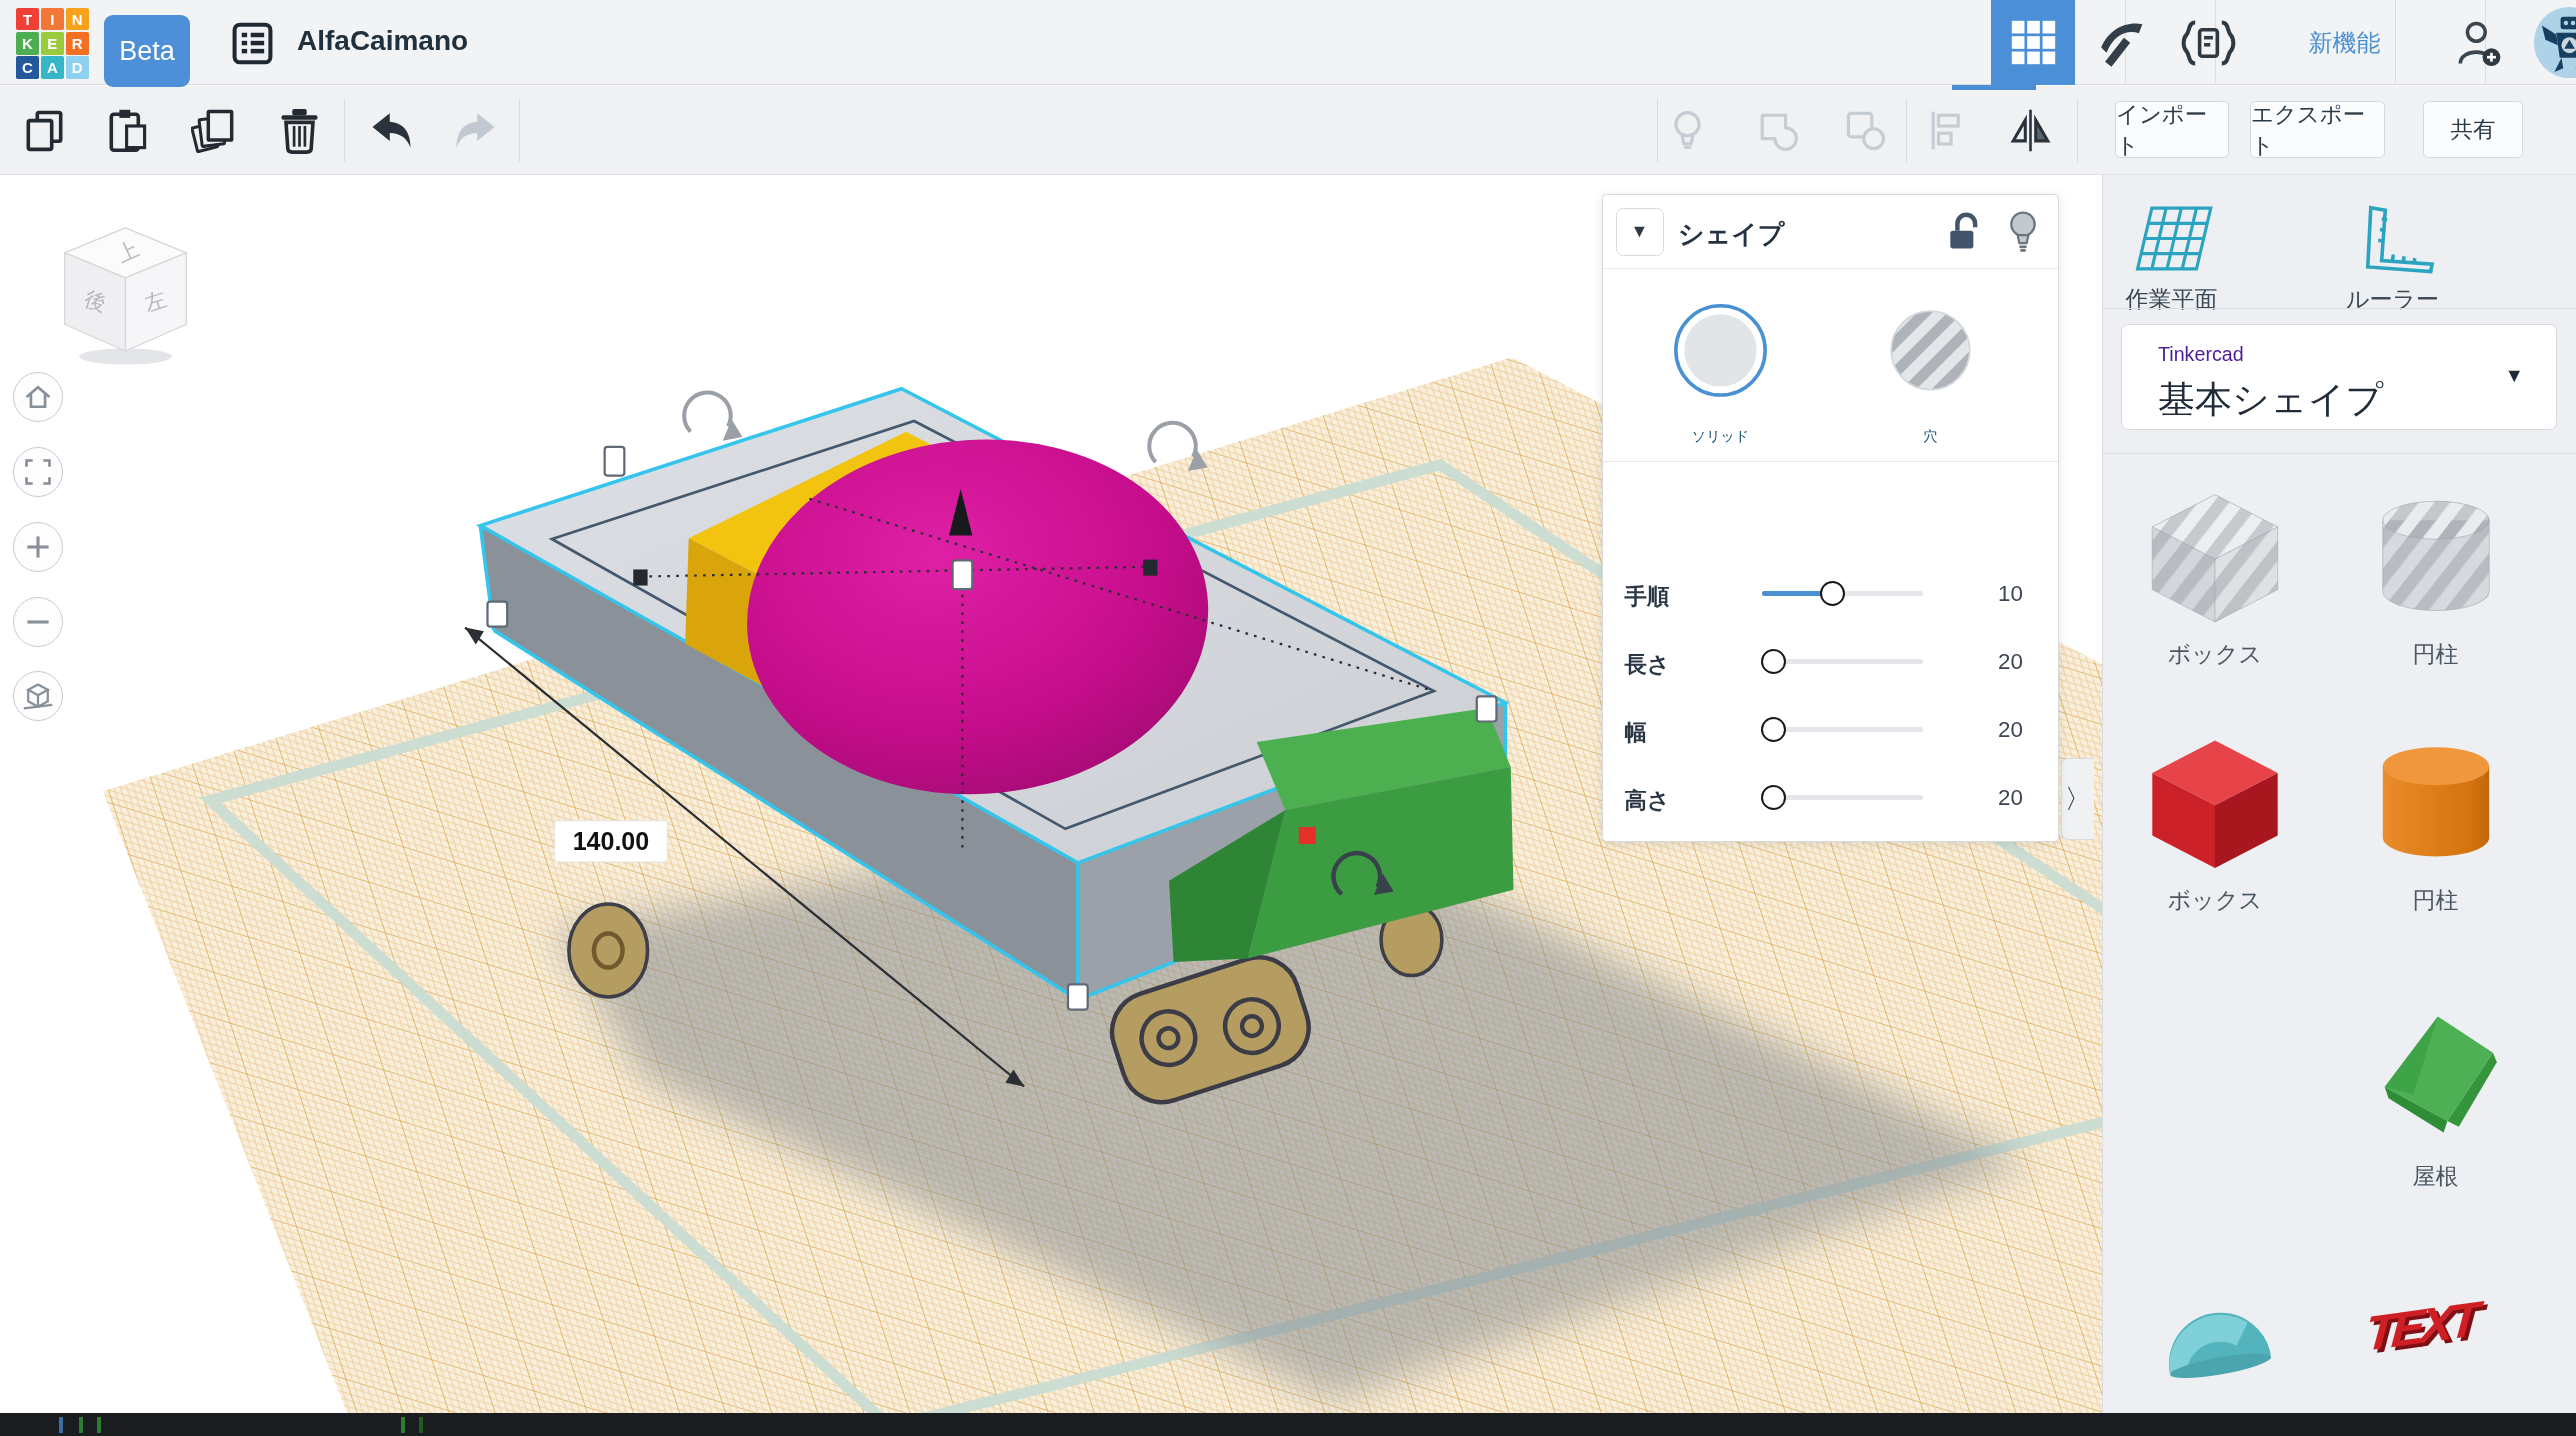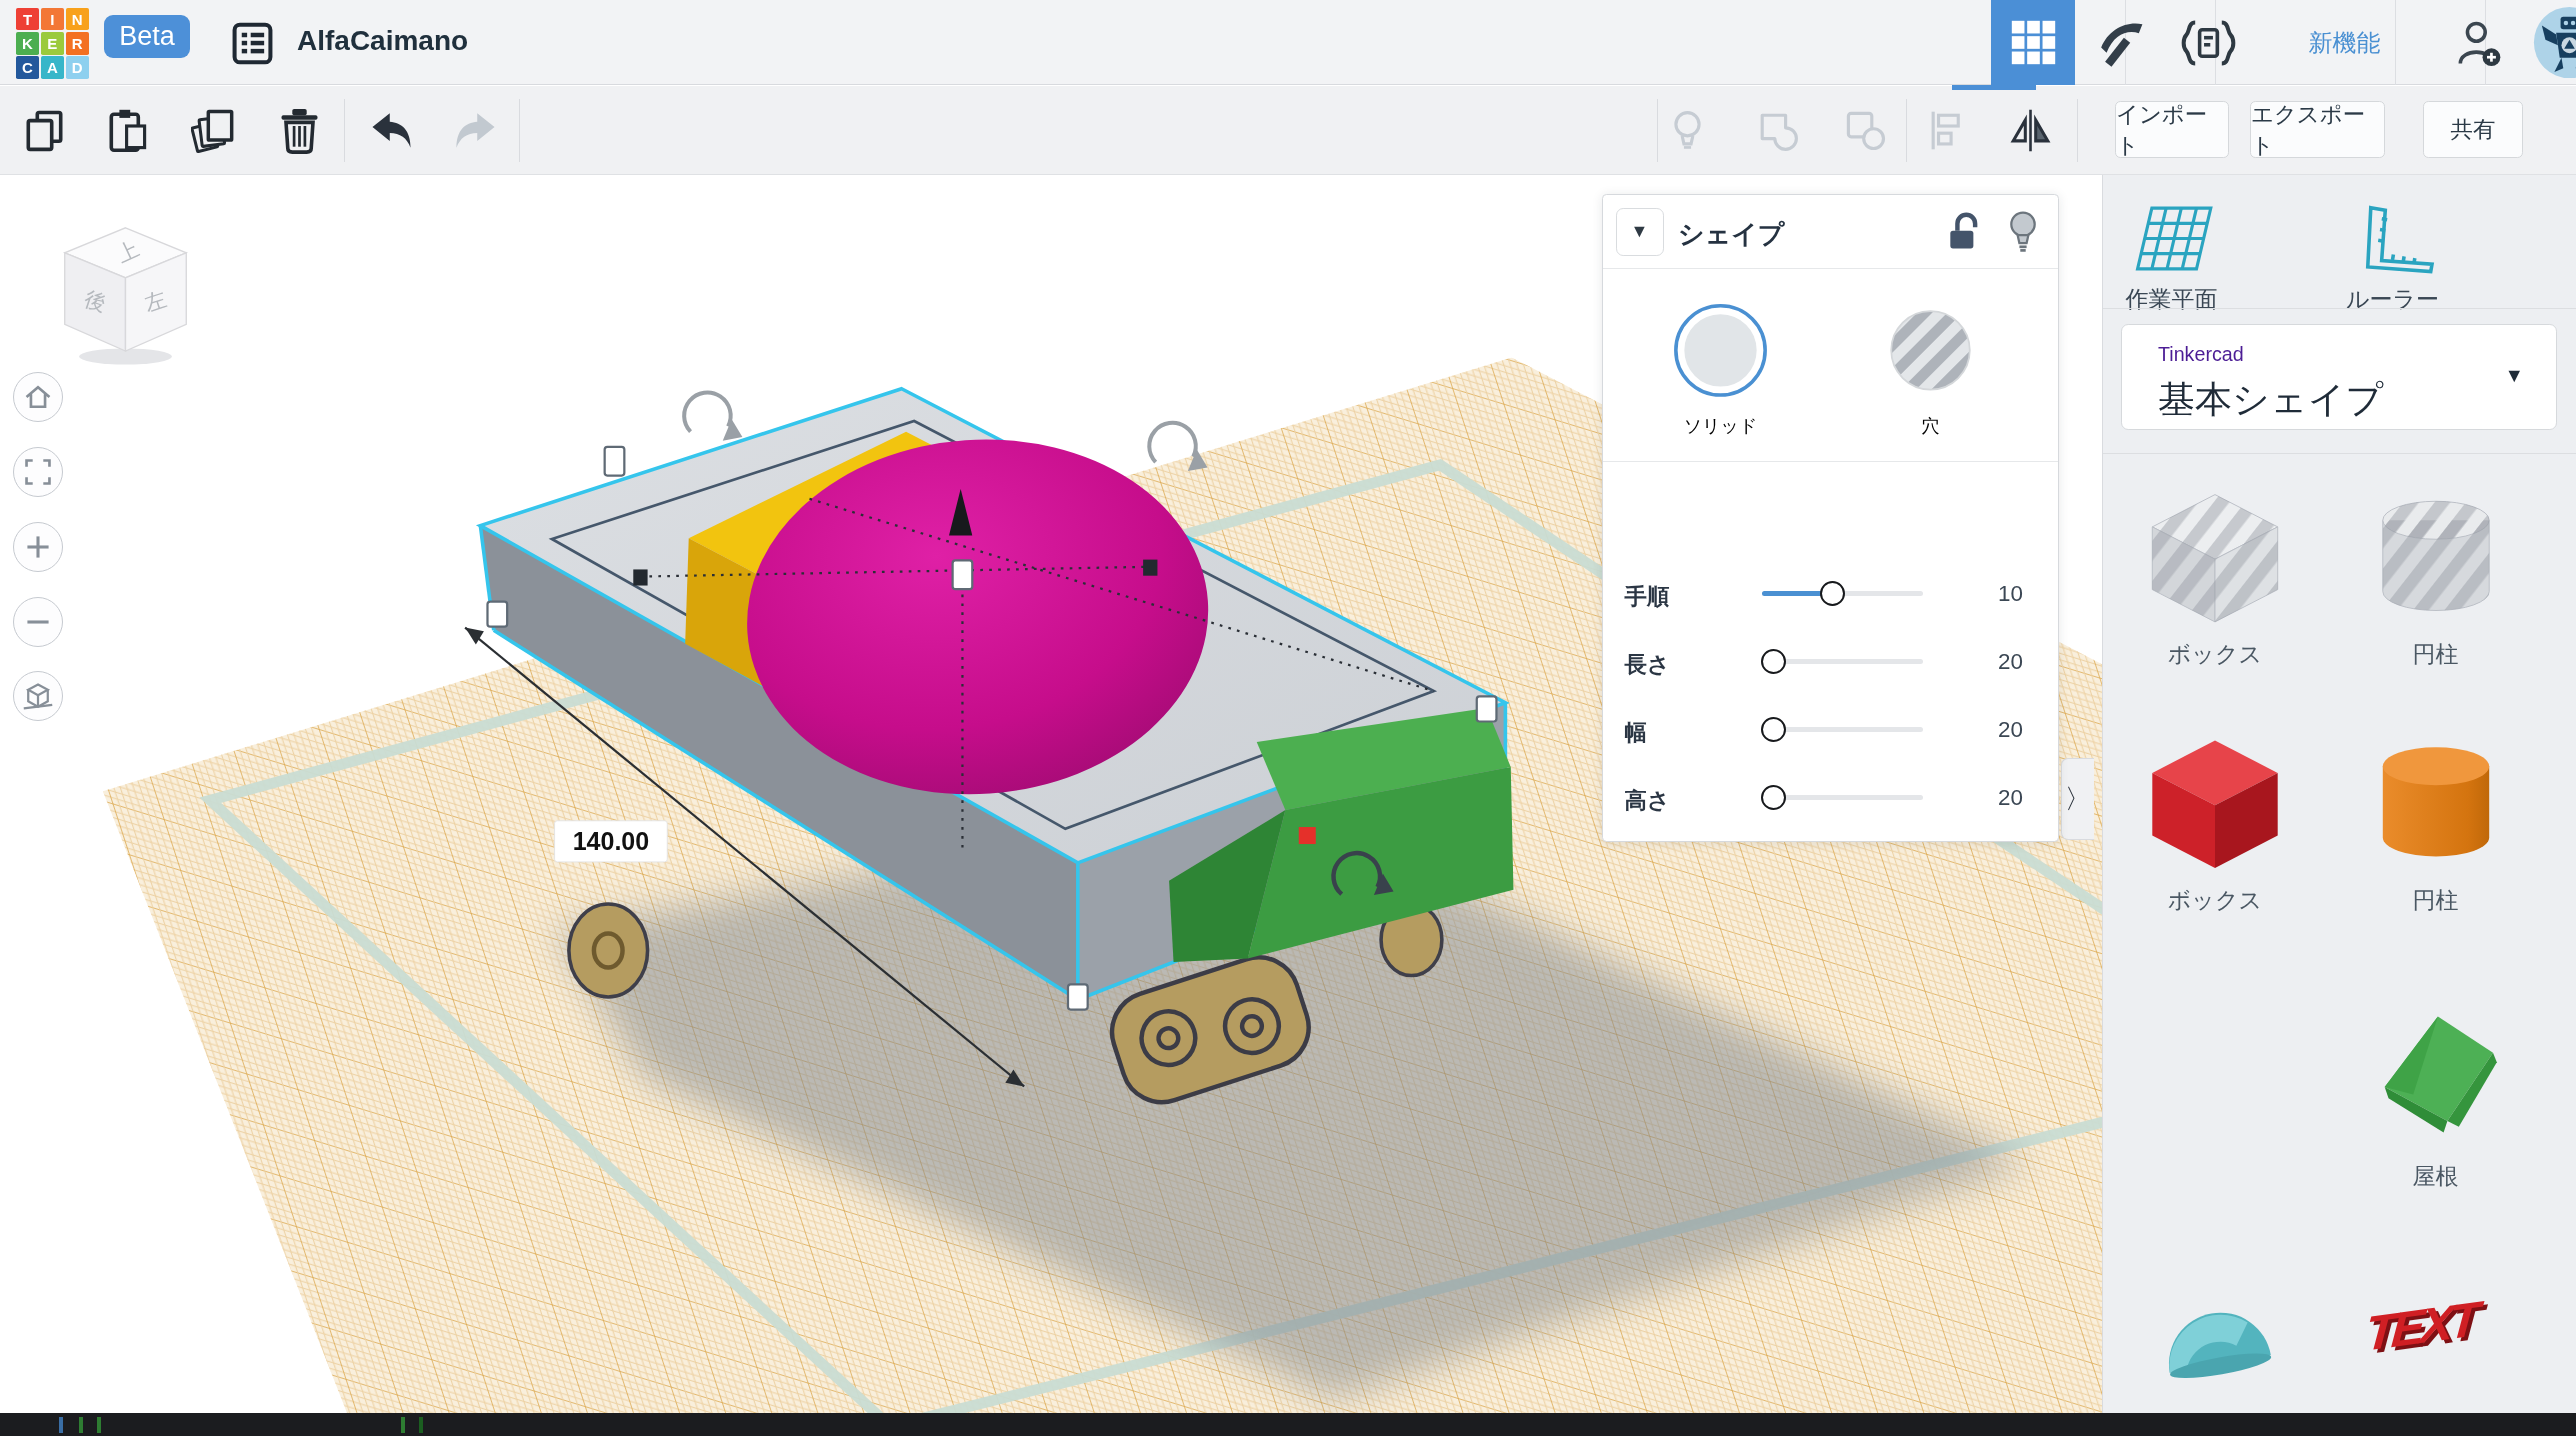--- a/index.html
+++ b/index.html
@@ -7,21 +7,21 @@
     font-family:"Liberation Sans", sans-serif; background:#ffffff; }
   .abs { position:absolute; }
 
   
   #topbar { position:absolute; left:0; top:0; width:2576px; height:85px;
     background:#f2f3f5; border-bottom:0.9px solid #d8dade; z-index:30; }
   #logo { position:absolute; left:16px; top:8px; width:73px; height:70px;
     display:grid; grid-template-columns:repeat(3,23px); grid-template-rows:repeat(3,22.4px); gap:1.8px; }
   #logo span { color:#fff; font-weight:bold; font-size:15px; display:flex;
     align-items:center; justify-content:center; border-radius:1.8px; }
-  .beta-btn { position:absolute; left:104px; top:15px; width:86px; height:43px;
+  .beta-btn { position:absolute; left:104px; top:15px; width:86px; height:72px;
     background:#4d90d8; color:#fff; border-radius:9px; font-size:27px;
     display:flex; align-items:center; justify-content:center; }
   #doc-icon { position:absolute; left:231px; top:21.5px; }
   #doc-title { position:absolute; left:297px; top:25px; font-size:28px; font-weight:bold; color:#20303d; }
   .tb-divider { position:absolute; top:0; width:0.9px; height:85px; background:#dcdee2; }
   .topbar-tile { position:absolute; top:0; height:85px; display:flex; align-items:center; justify-content:center;margin-left:39px; }
   #grid-btn { left:1952px; width:84px; background:#4b8fd6; }
   #grid-btn-underline { position:absolute; left:1952px; top:85px; width:84px; height:4.5px; background:#4b8fd6; z-index:31;}
   #newfeat { left:2215px; width:181px; color:#4a90d2; font-size:24px; }
   #avatar { left:2485px; width:91px; }
@@ -48,21 +48,21 @@
     background:#ffffff; border:0.9px solid #d6d9dd; border-radius:4.5px;
     box-shadow:0 1.8px 10.7px rgba(30,40,50,.10); z-index:20; }
   #panel-header { position:relative; height:74px; border-bottom:0.9px solid #e6e8ea; }
   #panel-caret-btn { position:absolute; left:12.5px; top:12.5px; width:48px; height:48px;
     border:0.9px solid #d9dcdf; border-radius:7.2px; background:#fff; color:#2f3a44;
     font-size:18px; display:flex; align-items:center; justify-content:center; }
   #panel-title { position:absolute; left:75px; top:21.5px; font-size:26px; font-weight:600; color:#253241; }
   #panel-lock { position:absolute; left:342px; top:16px; }
   #panel-bulb { position:absolute; left:401px; top:14.3px; }
   .sel-circle { position:absolute; top:106px; text-align:center; }
-  .sel-label { font-size:18px; color:#000000; margin-top:6px; }
+  .sel-label { font-size:14px; color:#0c4a6e; margin-top:20px; }
   #panel-divider2 { position:absolute; left:0; top:266px; width:100%; height:0.9px; background:#e6e8ea; }
   .slider-row { position:absolute; left:0; width:100%; height:36px; }
   .slider-label { position:absolute; left:21.5px; top:3.6px; font-size:22.4px; font-weight:600; color:#2b3644; }
   .slider-track-wrap { position:absolute; left:159px; top:3.6px; width:161px; height:25px; }
   .slider-track { position:absolute; left:0; top:10.7px; width:161px; height:4.5px; background:#e4e6e9; border-radius:2.7px; }
   .slider-fill  { position:absolute; left:0; top:10.7px; height:4.5px; background:#4a90d2; border-radius:2.7px; }
   .slider-handle{ position:absolute; top:0; width:25px; height:25px; border-radius:50%;
     background:#fff; border:2.7px solid #17191c; }
   .slider-value { position:absolute; left:331px; top:3.6px; width:89px; text-align:right;
     font-size:22.4px; color:#3b4754; }

